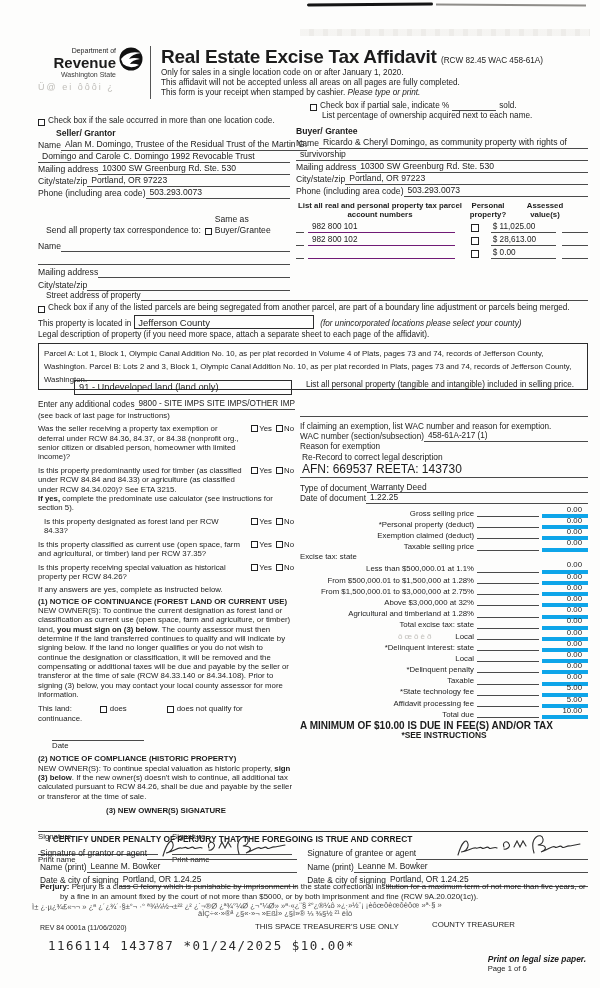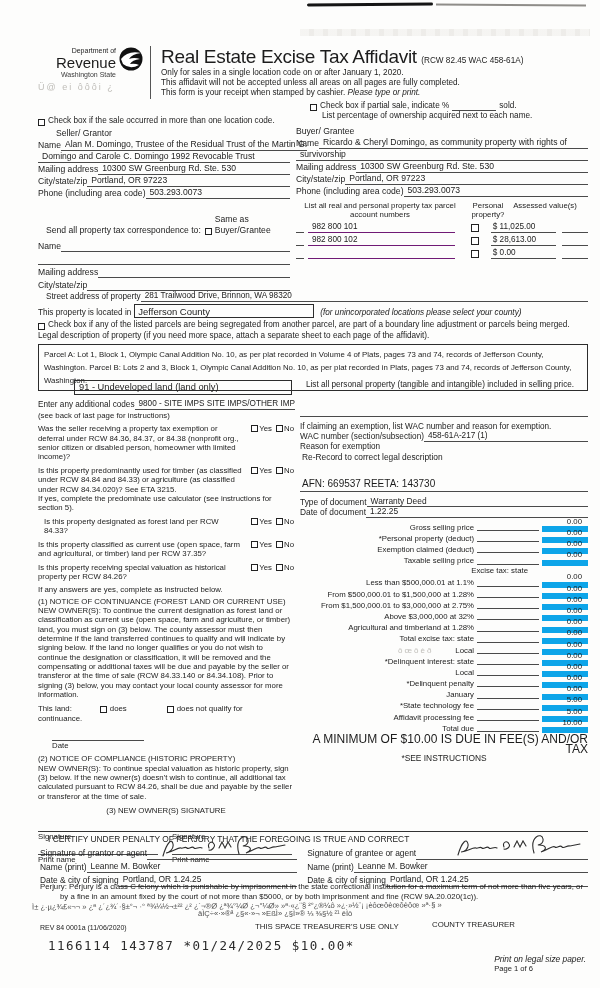--- a/index.html
+++ b/index.html
@@ -1,38 +1,38 @@
 <!DOCTYPE html>
 <html><head>
 <meta charset="utf-8">
 <style>
   *{margin:0;padding:0;box-sizing:border-box}
   html,body{background:#e9e9e9}
   .page{position:relative;width:600px;height:988px;background:#fdfdfc;font-family:"Liberation Sans",sans-serif;color:#1c1c1c;overflow:hidden;margin:0 auto}
   .abs{position:absolute}
-  .b{font-weight:normal}
+  .b{font-weight:bold}
   .i{font-style:italic}
   .t7{font-size:7px;line-height:9px}
   .t8{font-size:7.8px;line-height:9.4px}
   .t85{font-size:8.2px;line-height:10.2px}
   .t9{font-size:8.6px;line-height:11px}
   .cb{display:inline-block;width:7px;height:7px;border:1px solid #222;background:#fff;vertical-align:-1px;flex:none}
   .row{display:flex;align-items:flex-end}
   .grow{flex:1 1 auto}
   .fl{border-bottom:1px solid #4a4a4a}
   .vv{padding-left:4px;white-space:nowrap}
   .lbl{white-space:nowrap}
   .q{display:flex;align-items:flex-start;margin-top:4px}
   .qt{flex:1 1 auto;padding-right:4px}
   .yn{white-space:nowrap;font-size:7.8px}
   .yn .cb{margin:0 1px 0 4px}
   .mrow{display:flex;align-items:flex-end;justify-content:flex-end;height:11.2px;font-size:7.8px}
   .mlbl{white-space:nowrap}
   .mlead{width:62px;border-bottom:1px solid #4a4a4a;margin:0 3px 1px 3px;height:7px}
-  .mval{width:46px;text-align:right;border-bottom:6px solid #0ea5e9;padding-right:6px}
+  .mval{width:46px;text-align:right;border-bottom:4px solid #0ea5e9;padding-right:6px}
   .prow{display:flex;align-items:flex-end;height:13px;font-size:8.2px}
   .pdash{width:8px;border-bottom:1px solid #4a4a4a;margin-right:4px;height:8px}
   .pnum{width:148px;border-bottom:1px solid #701a75;padding-left:4px}
   .prow .cb{margin:0 12px 1px 16px;width:8px;height:8px}
   .pval{width:66px;border-bottom:1px solid #4a4a4a;padding-left:2px}
   .ptail{width:26px;border-bottom:1px solid #4a4a4a;margin-left:6px;height:8px}
   .stamp{color:#bfbdb8;letter-spacing:2px}
   .sig{position:relative}
   .sig svg{position:absolute;overflow:visible}
   .box{border:1px solid #2c2c2c}
@@ -177,32 +177,31 @@
         <span class="pnum"></span>
         <span class="cb"></span>
         <span class="pval">$ 0.00</span>
         <span class="ptail"></span>
       </div>
   </div>
 
   <div class="abs t85" style="top:291px;left:38px;width:550px">
     <div class="row" style="padding-left:8px">
         <span class="lbl">Street address of property</span>
-        <span class="fl vv" style="width:250px">281 Trailwood Drive, Brinnon, WA 98320</span>
         <span class="grow fl" style="height:8px"></span>
+      </div>
+    <div class="row" style="margin-top:2px">
+        <span class="cb"></span>
+        <span style="margin-left:3px">Check box if any of the listed parcels are being segregated from another parcel, are part of a boundary line adjustment or parcels being merged.</span>
       </div>
     <div class="row" style="margin-top:2px">
       <span class="lbl">This property is located in</span>
       <span class="box" style="width:180px;height:14px;margin-left:3px;padding:0 3px;font-size:9.5px;line-height:13px">Jefferson County</span>
       <span class="i" style="margin-left:6px">(for unincorporated locations please select your county)</span>
     </div>
-    <div class="row" style="margin-top:2px">
-        <span class="cb"></span>
-        <span style="margin-left:3px">Check box if any of the listed parcels are being segregated from another parcel, are part of a boundary line adjustment or parcels being merged.</span>
-      </div>
     <div style="margin-top:1px">Legal description of property (if you need more space, attach a separate sheet to each page of the affidavit).</div>
     <div class="box t8" style="margin-top:2px;padding:3px 5px;line-height:13px;width:550px">Parcel A: Lot 1, Block 1, Olympic Canal Addition No. 10, as per plat recorded in Volume 4 of Plats, pages 73 and 74, records of Jefferson County, Washington. Parcel B: Lots 2 and 3, Block 1, Olympic Canal Addition No. 10, as per plat recorded in Plats, pages 73 and 74, records of Jefferson County, Washington.</div>
   </div>
 
   <div class="abs t8" style="top:380px;left:38px;width:256px">
     <div class="box" style="display:inline-block;margin-left:36px;width:218px;padding:2px 4px;font-size:9.3px">91 - Undeveloped land (land only)</div>
     <div class="row" style="margin-top:4px;font-size:8.2px">
         <span class="lbl">Enter any additional codes</span>
         <span class="grow fl vv">9800 - SITE IMPS SITE IMPS/OTHER IMP</span>
       </div>
@@ -280,21 +279,21 @@
   <div class="abs t8" style="top:380px;left:300px;width:288px">
     <div style="padding-left:6px;font-size:8.2px;line-height:10px">List all personal property (tangible and intangible) included in selling price.</div>
     <div class="fl" style="height:1px;margin-top:26px"></div>
     <div style="margin-top:5px;font-size:8.2px">If claiming an exemption, list WAC number and reason for exemption.</div>
     <div class="row" style="font-size:8.2px">
         <span class="lbl">WAC number (section/subsection)</span>
         <span class="grow fl vv">458-61A-217 (1)</span>
       </div>
     <div style="font-size:8.2px">Reason for exemption</div>
     <div style="margin-top:2px;padding-left:2px;font-size:8.4px">Re-Record to correct legal description</div>
-    <div style="margin-top:16px;padding-left:2px;font-size:10px">AFN: 669537 REETA: 143730</div>
+    <div style="margin-top:2px;padding-left:2px;font-size:12px">AFN: 669537 REETA: 143730</div>
     <div class="fl" style="height:1px;margin-top:3px"></div>
     <div class="row" style="margin-top:5px;font-size:8.4px">
         <span class="lbl">Type of document</span>
         <span class="fl vv" style="width:110px">Warranty Deed</span>
         <span class="grow fl" style="height:8px"></span>
       </div>
     <div class="row" style="font-size:8.4px">
         <span class="lbl">Date of document</span>
         <span class="fl vv" style="width:110px">1.22.25</span>
         <span class="grow fl" style="height:8px"></span>
@@ -314,21 +313,21 @@
       <div class="mrow">
           <span class="mlbl">Exemption claimed (deduct)</span>
           <span class="mlead"></span>
           <span class="mval">0.00</span>
         </div>
       <div class="mrow">
           <span class="mlbl">Taxable selling price</span>
           <span class="mlead"></span>
           <span class="mval">0.00</span>
         </div>
-      <div style="text-align:right;height:11px;font-size:7.8px;padding-right:60px">Excise tax: state</div>
+      <div style="text-align:left;height:11px;font-size:7.8px;padding-right:60px">Excise tax: state</div>
       <div class="mrow">
           <span class="mlbl">Less than $500,000.01 at 1.1%</span>
           <span class="mlead"></span>
           <span class="mval">0.00</span>
         </div>
       <div class="mrow">
           <span class="mlbl">From $500,000.01 to $1,500,000 at 1.28%</span>
           <span class="mlead"></span>
           <span class="mval">0.00</span>
         </div>
@@ -367,41 +366,41 @@
           <span class="mlbl">Local</span>
           <span class="mlead"></span>
           <span class="mval">0.00</span>
         </div>
       <div class="mrow">
           <span class="mlbl">*Delinquent penalty</span>
           <span class="mlead"></span>
           <span class="mval">0.00</span>
         </div>
       <div class="mrow">
-          <span class="mlbl">January</span>
+          <span class="mlbl">Taxable</span>
           <span class="mlead"></span>
           <span class="mval">0.00</span>
         </div>
       <div class="mrow">
           <span class="mlbl">*State technology fee</span>
           <span class="mlead"></span>
           <span class="mval">5.00</span>
         </div>
       <div class="mrow">
           <span class="mlbl">Affidavit processing fee</span>
           <span class="mlead"></span>
           <span class="mval">5.00</span>
         </div>
       <div class="mrow">
           <span class="mlbl">Total due</span>
           <span class="mlead"></span>
           <span class="mval">10.00</span>
         </div>
     </div>
-    <div class="b" style="text-align:right;margin-top:2px;font-size:12px">A MINIMUM OF $10.00 IS DUE IN FEE(S) AND/OR TAX</div>
+    <div class="b" style="text-align:left;margin-top:2px;font-size:10px">A MINIMUM OF $10.00 IS DUE IN FEE(S) AND/OR TAX</div>
     <div class="b" style="text-align:center;font-size:8.4px">*SEE INSTRUCTIONS</div>
   </div>
 
   <div class="abs" style="top:831px;left:40px;width:548px;border-top:1px solid #333;padding-top:2px">
     <div class="b" style="font-size:8.4px;padding-left:8px">I CERTIFY UNDER PENALTY OF PERJURY THAT THE FOREGOING IS TRUE AND CORRECT</div>
     <div style="display:flex;font-size:8.4px;line-height:12.5px">
       <div style="width:262px">
         <div class="row sig" style="margin-top:3px">
             <span class="lbl">Signature of grantor or agent</span>
             <span class="grow fl" style="height:9px"></span>

